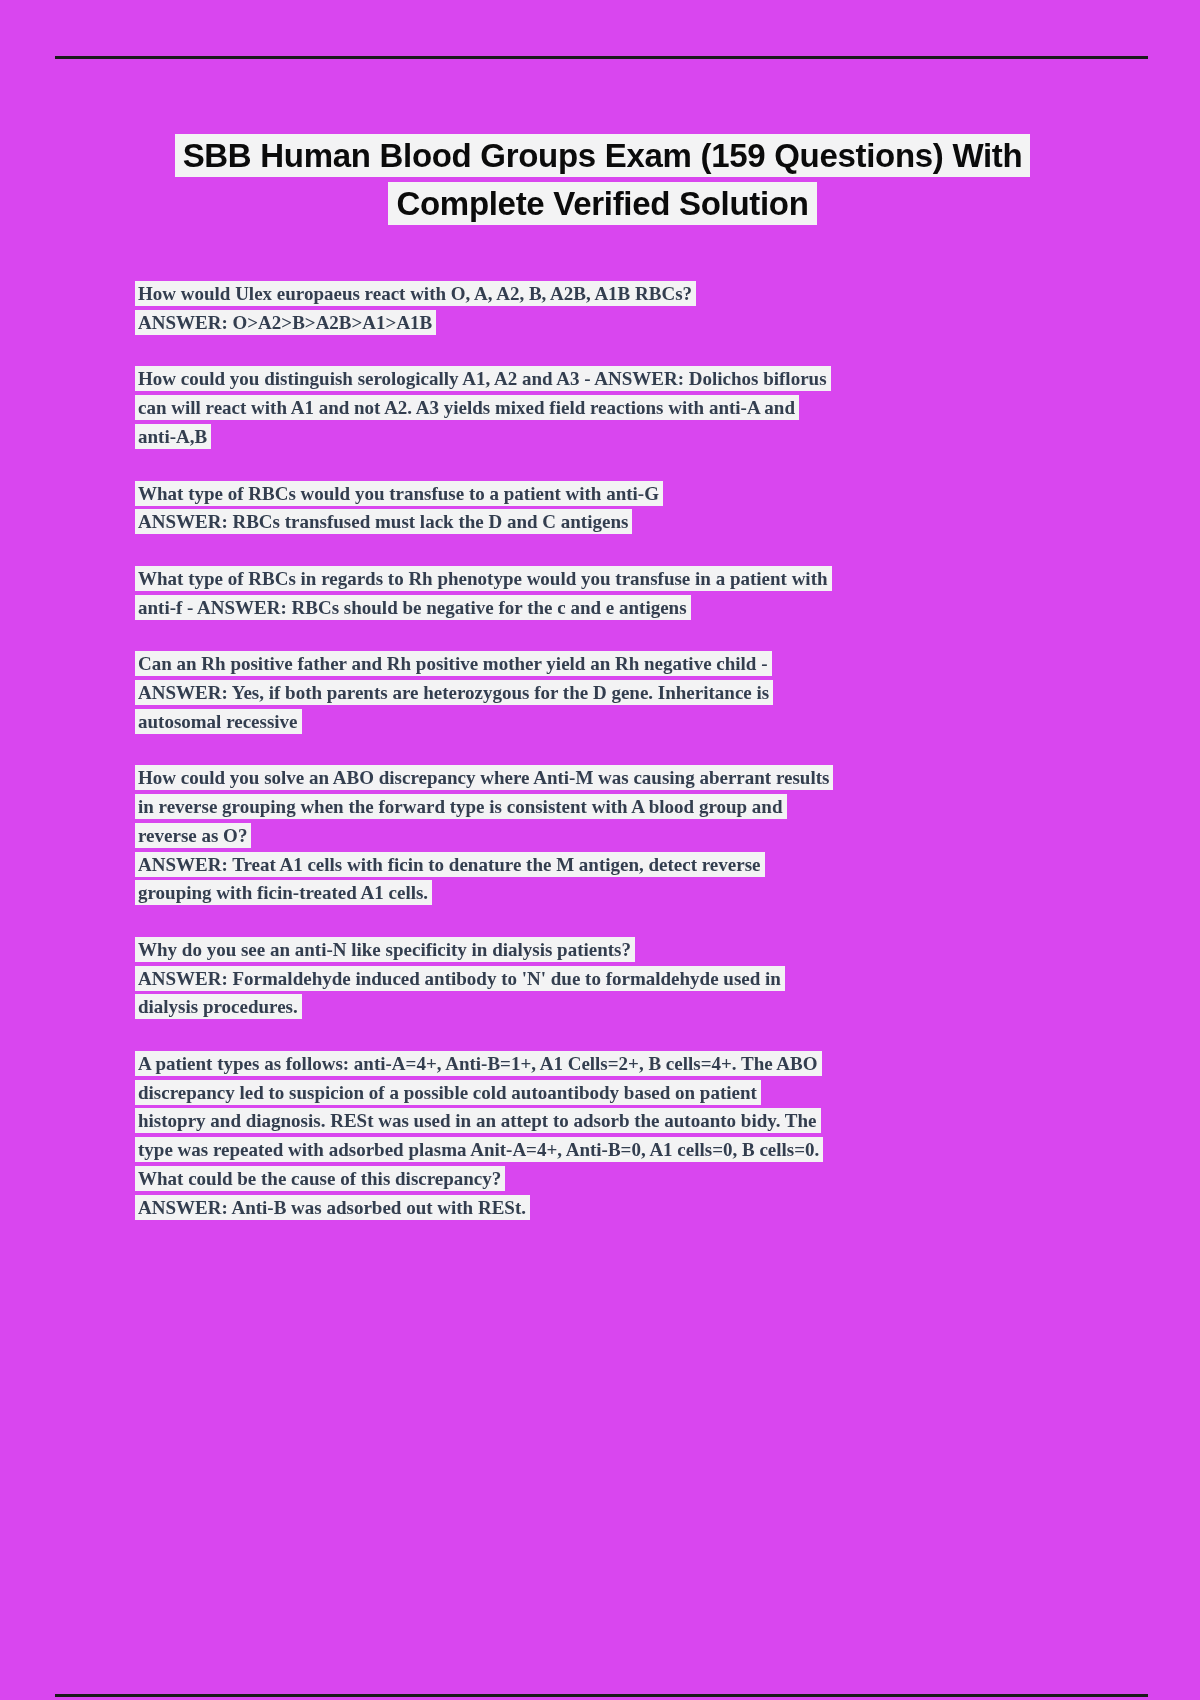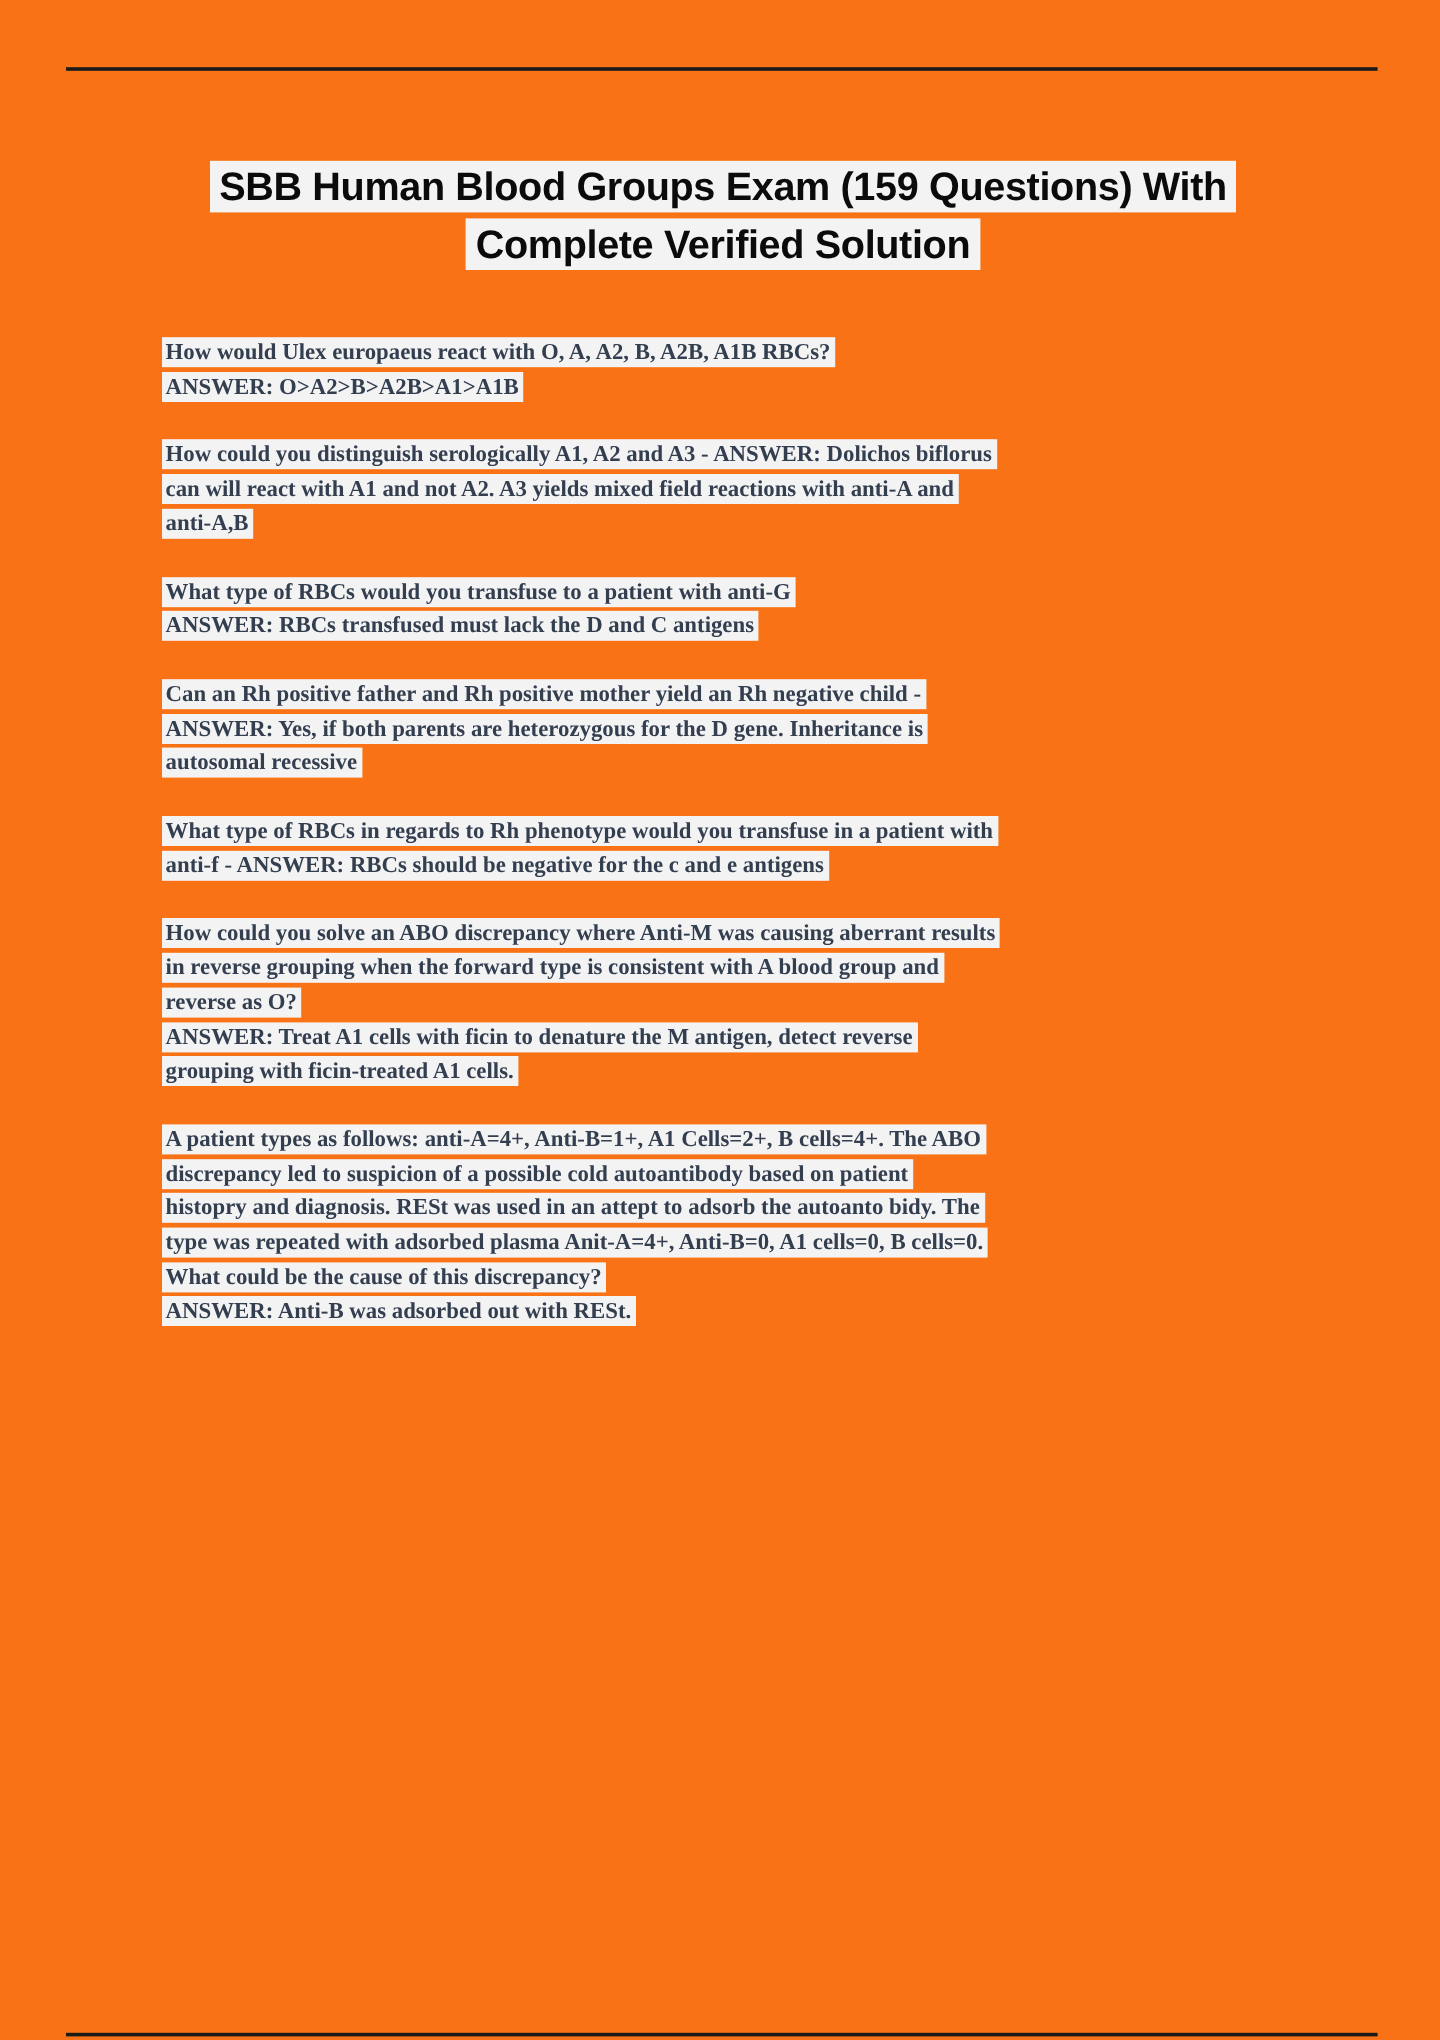--- a/index.html
+++ b/index.html
@@ -4,21 +4,21 @@
 <style>
   html, body {
     margin: 0;
     padding: 0;
     background: #ffffff;
   }
   .page {
     position: relative;
     width: 1200px;
     height: 1700px;
-    background: #f97316;
+    background: #d946ef;
     overflow: hidden;
   }
   .rule {
     position: absolute;
     left: 55px;
     width: 1093px;
     height: 3px;
     background: #1a1a1a;
   }
   .rule-top { top: 56px; }
@@ -77,33 +77,36 @@
 
     <p class="qa"><span class="hl">How could you distinguish serologically A1, A2 and A3 - ANSWER: Dolichos biflorus
 can will react with A1 and not A2. A3 yields mixed field reactions with anti-A and
 anti-A,B</span></p>
 
 
     <p class="qa"><span class="hl">What type of RBCs would you transfuse to a patient with anti-G
 ANSWER: RBCs transfused must lack the D and C antigens</span></p>
 
 
+    <p class="qa"><span class="hl">What type of RBCs in regards to Rh phenotype would you transfuse in a patient with
+anti-f - ANSWER: RBCs should be negative for the c and e antigens</span></p>
+
     <p class="qa"><span class="hl">Can an Rh positive father and Rh positive mother yield an Rh negative child -
 ANSWER: Yes, if both parents are heterozygous for the D gene. Inheritance is
 autosomal recessive</span></p>
-
-    <p class="qa"><span class="hl">What type of RBCs in regards to Rh phenotype would you transfuse in a patient with
-anti-f - ANSWER: RBCs should be negative for the c and e antigens</span></p>
 
     <p class="qa"><span class="hl">How could you solve an ABO discrepancy where Anti-M was causing aberrant results
 in reverse grouping when the forward type is consistent with A blood group and
 reverse as O?
 ANSWER: Treat A1 cells with ficin to denature the M antigen, detect reverse
 grouping with ficin-treated A1 cells.</span></p>
 
+    <p class="qa"><span class="hl">Why do you see an anti-N like specificity in dialysis patients?
+ANSWER: Formaldehyde induced antibody to 'N' due to formaldehyde used in
+dialysis procedures.</span></p>
 
     <p class="qa"><span class="hl">A patient types as follows: anti-A=4+, Anti-B=1+, A1 Cells=2+, B cells=4+. The ABO
 discrepancy led to suspicion of a possible cold autoantibody based on patient
 histopry and diagnosis. RESt was used in an attept to adsorb the autoanto bidy. The
 type was repeated with adsorbed plasma Anit-A=4+, Anti-B=0, A1 cells=0, B cells=0.
 What could be the cause of this discrepancy?
 ANSWER: Anti-B was adsorbed out with RESt.</span></p>
 
   </div>
 

